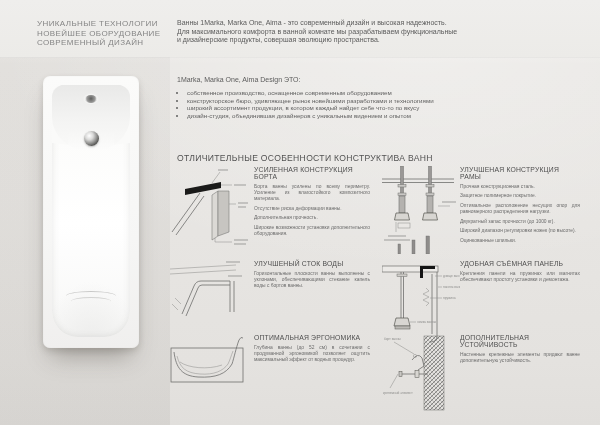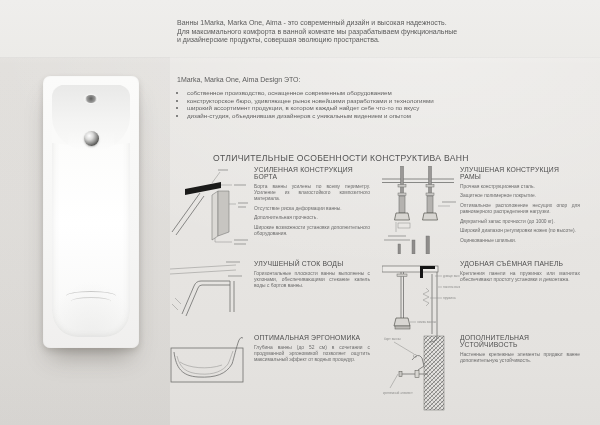--- a/index.html
+++ b/index.html
@@ -47,21 +47,21 @@
   .grip{position:absolute; left:18%; right:18%; top:206px; height:9px;
     border-top:1.5px solid rgba(160,160,158,.55); border-radius:50%;}
   .grip2{position:absolute; left:24%; right:24%; top:212px; height:8px;
     border-top:1px solid rgba(175,175,173,.5); border-radius:50%;}
 
   
   .brand-title{position:absolute; left:177px; top:76px; width:330px; font-size:7px; color:#5b5b5b;}
   .brand-bullets{position:absolute; left:179px; top:89px; width:345px; margin:0; padding:0 0 0 8px;
     font-size:6.2px; line-height:7.2px; color:#5f5f5f;}
   .brand-bullets li{margin:0 0 .5px 0;}
-  .section-title{position:absolute; left:177px; top:153px; font-size:8.6px; letter-spacing:.3px; color:#525252;margin-left:36px;}
+  .section-title{position:absolute; left:177px; top:153px; font-size:8.6px; letter-spacing:.3px; color:#525252;}
 
   .feature{position:absolute; display:flex;}
   .f-diagram{flex:0 0 auto; position:relative;}
   .f-text{flex:1 1 auto;}
   .f-title{font-size:6.8px; letter-spacing:.2px; color:#4d4d4d; margin:0 0 4px 0;}
   .f-text p{font-size:4.9px; line-height:6.1px; color:#6b6b6b; margin:0 0 3.4px 0; text-align:justify;}
 
   .col1{left:168px; width:202px;}
   .col2{left:382px; width:198px;}
   .r1{top:166px;} .r2{top:260px;} .r3{top:334px;}
@@ -74,20 +74,25 @@
   .micro{stroke:#9d9d9b; stroke-width:1; fill:none;}
   .svglabel{font-family:"Liberation Sans",sans-serif; font-size:3.2px; fill:#8d8d8b;}
 </style>
 </head>
 <body>
 
 <div class="page">
   <div class="top-band"></div>
   <div class="left-shade"></div>
 
+  <div class="page-heading">
+    <div>УНИКАЛЬНЫЕ ТЕХНОЛОГИИ</div>
+    <div>НОВЕЙШЕЕ ОБОРУДОВАНИЕ</div>
+    <div>СОВРЕМЕННЫЙ ДИЗАЙН</div>
+  </div>
 
   <div class="intro">Ванны 1Marka, Marka One, Aima - это современный дизайн и высокая надежность.
 Для максимального комфорта в ванной комнате мы разрабатываем функциональные
 и дизайнерские продукты, совершая эволюцию пространства.</div>
 
   <div class="tub-wrap">
     <div class="tub">
       <div class="basin">
         <div class="corner-l"></div>
         <div class="corner-r"></div>

